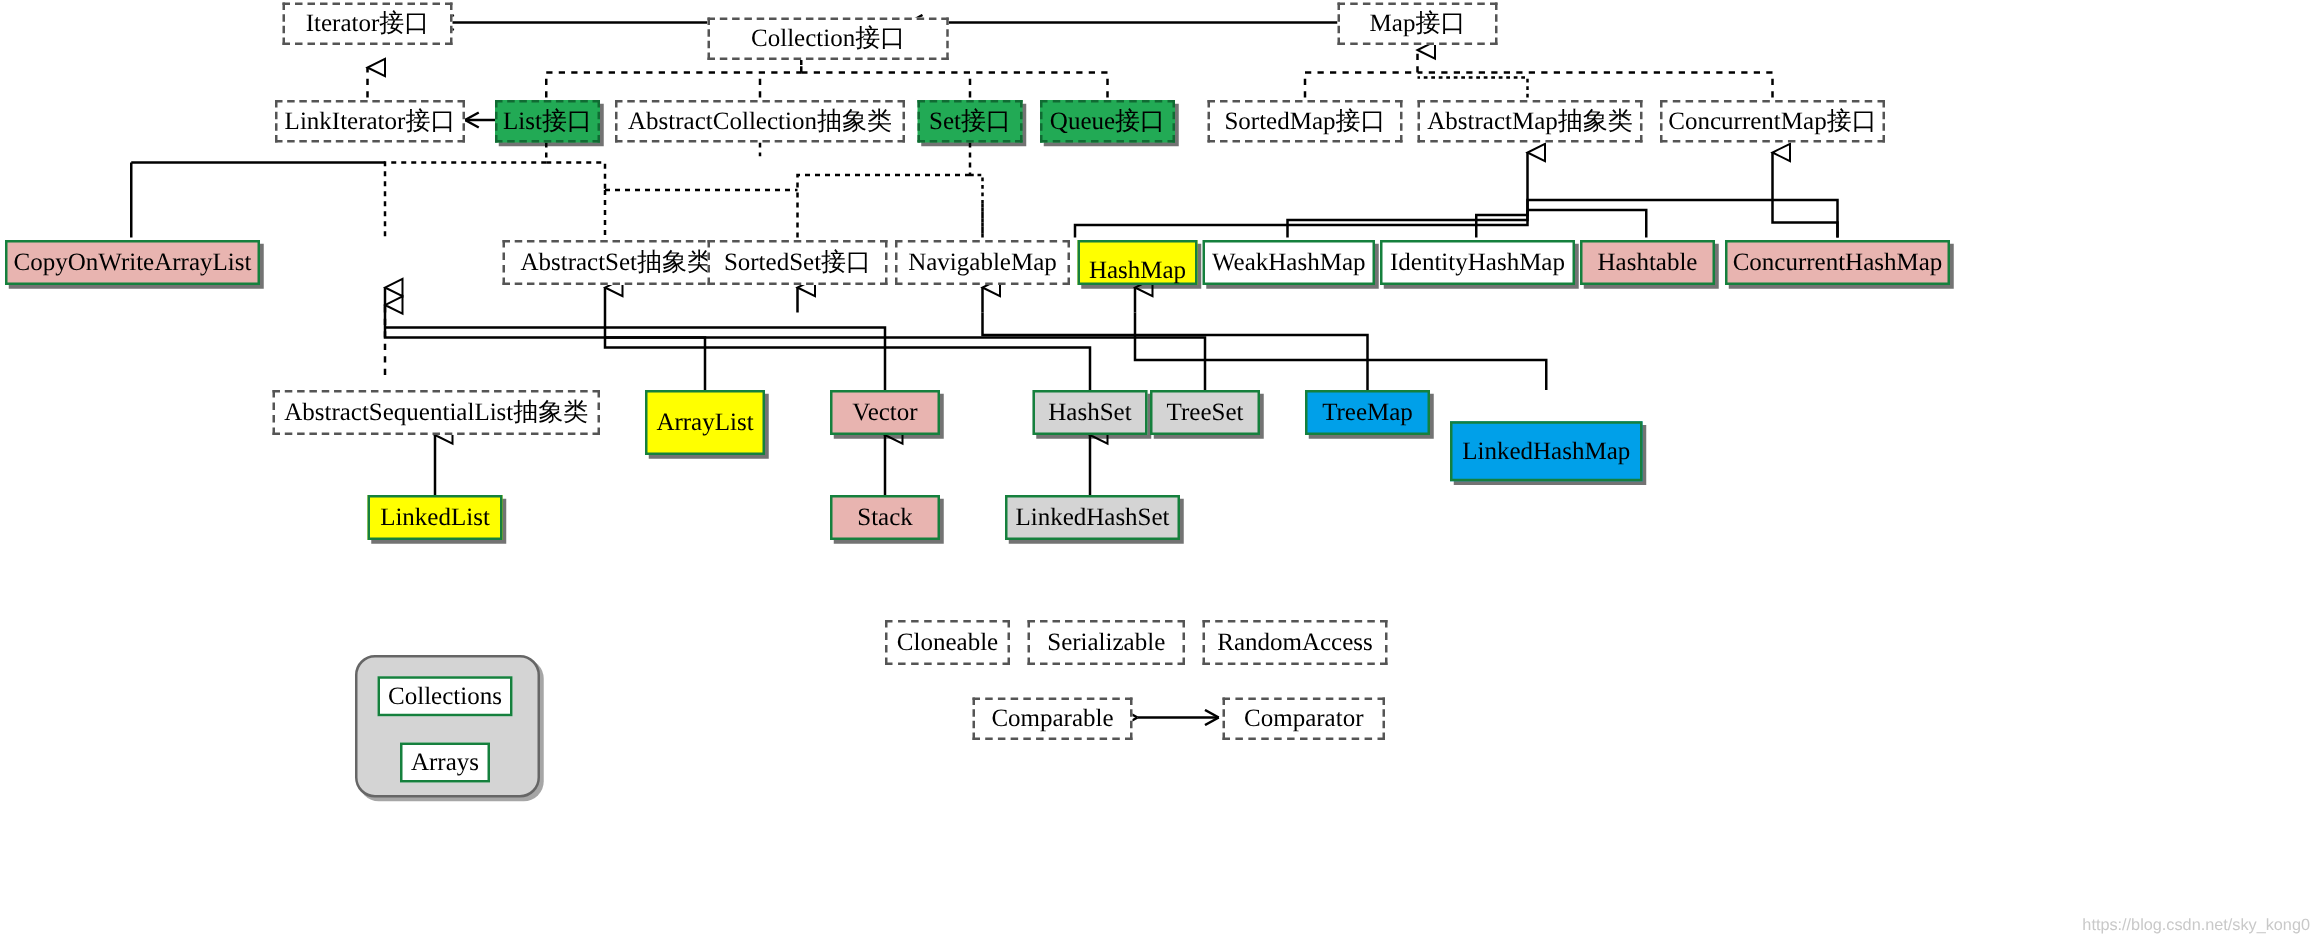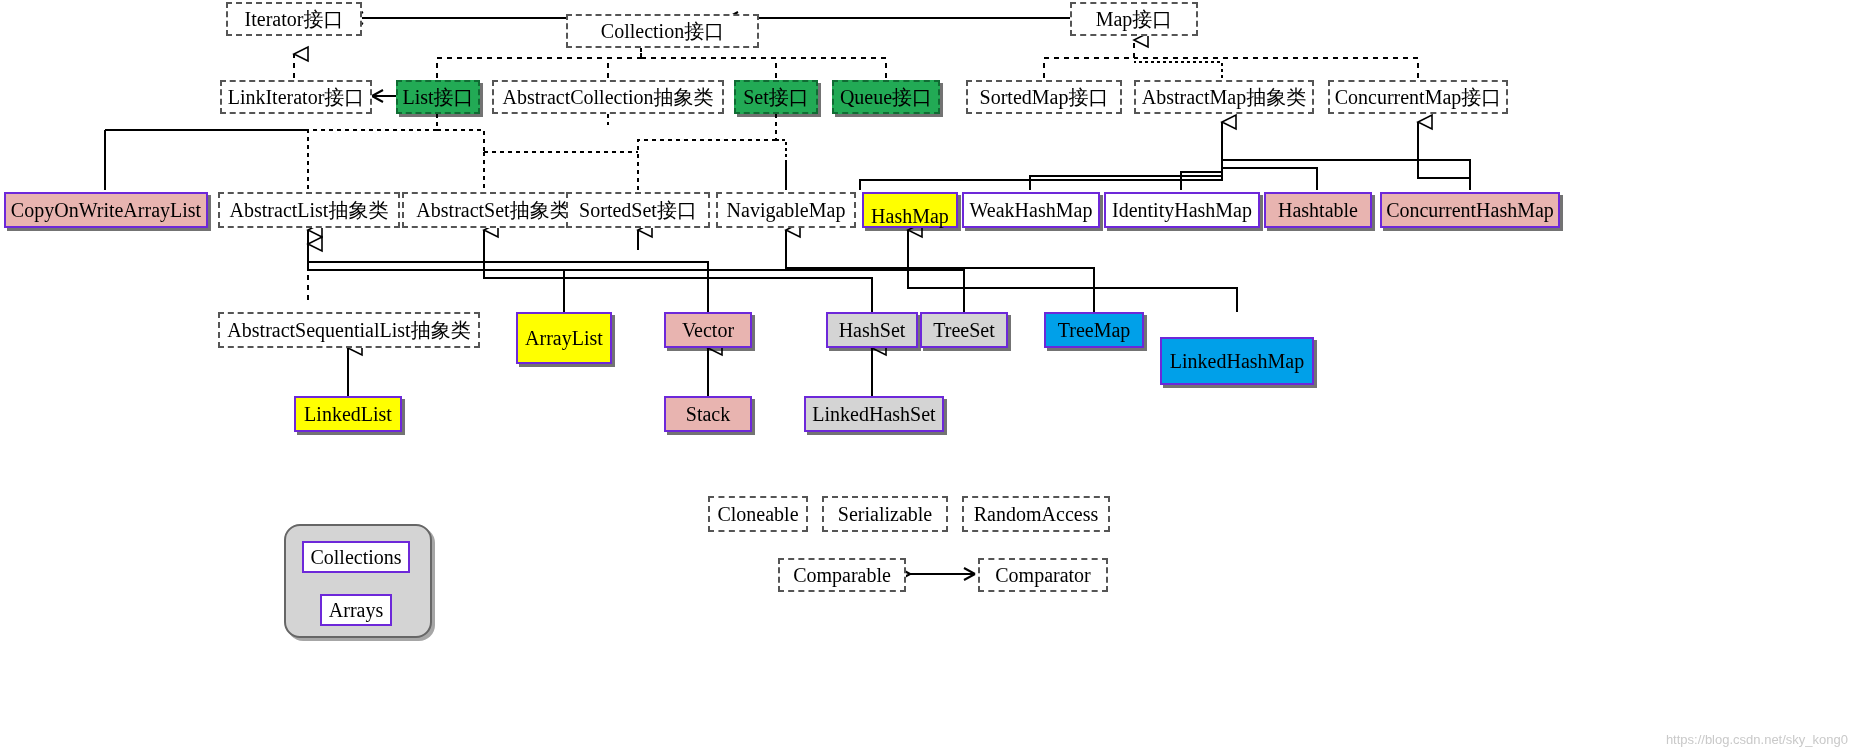--- a/index.html
+++ b/index.html
@@ -16,21 +16,21 @@
     font-size:20px;line-height:1;
     color:#000;
     white-space:nowrap;
     background:#ffffff;
     z-index:5;
   }
   .node span{pointer-events:none;}
 
   
   .b-dash{border:2px dashed #555;}
-  .b-solid{border:2px solid #6d28d9;}
+  .b-solid{border:2px solid #15803d;}
 
   
   .f-white{background:#ffffff;}
   .f-green{background:#22aa55;}
   .f-yellow{background:#ffff00;}
   .f-pink{background:#e8b4b0;}
   .f-grey{background:#d4d4d4;}
   .f-blue{background:#00a0e9;}
 
   .shadow{box-shadow:3px 3px 0 0 rgba(0,0,0,0.55);}
@@ -198,23 +198,20 @@
   </div>
 
   <div class="node b-dash f-white" style="left:1328px;top:80px;width:180px;height:34px;">
     <span>ConcurrentMap接口</span>
   </div>
 
   <div class="node b-solid f-pink shadow" style="left:4px;top:192px;width:204px;height:36px;">
     <span>CopyOnWriteArrayList</span>
   </div>
 
-  <div class="node b-dash f-white" style="left:218px;top:192px;width:182px;height:36px;">
-    <span>AbstractList抽象类</span>
-  </div>
 
   <div class="node b-dash f-white" style="left:402px;top:192px;width:182px;height:36px;">
     <span>AbstractSet抽象类</span>
   </div>
 
   <div class="node b-dash f-white" style="left:566px;top:192px;width:144px;height:36px;">
     <span>SortedSet接口</span>
   </div>
 
   <div class="node b-dash f-white" style="left:716px;top:192px;width:140px;height:36px;">

